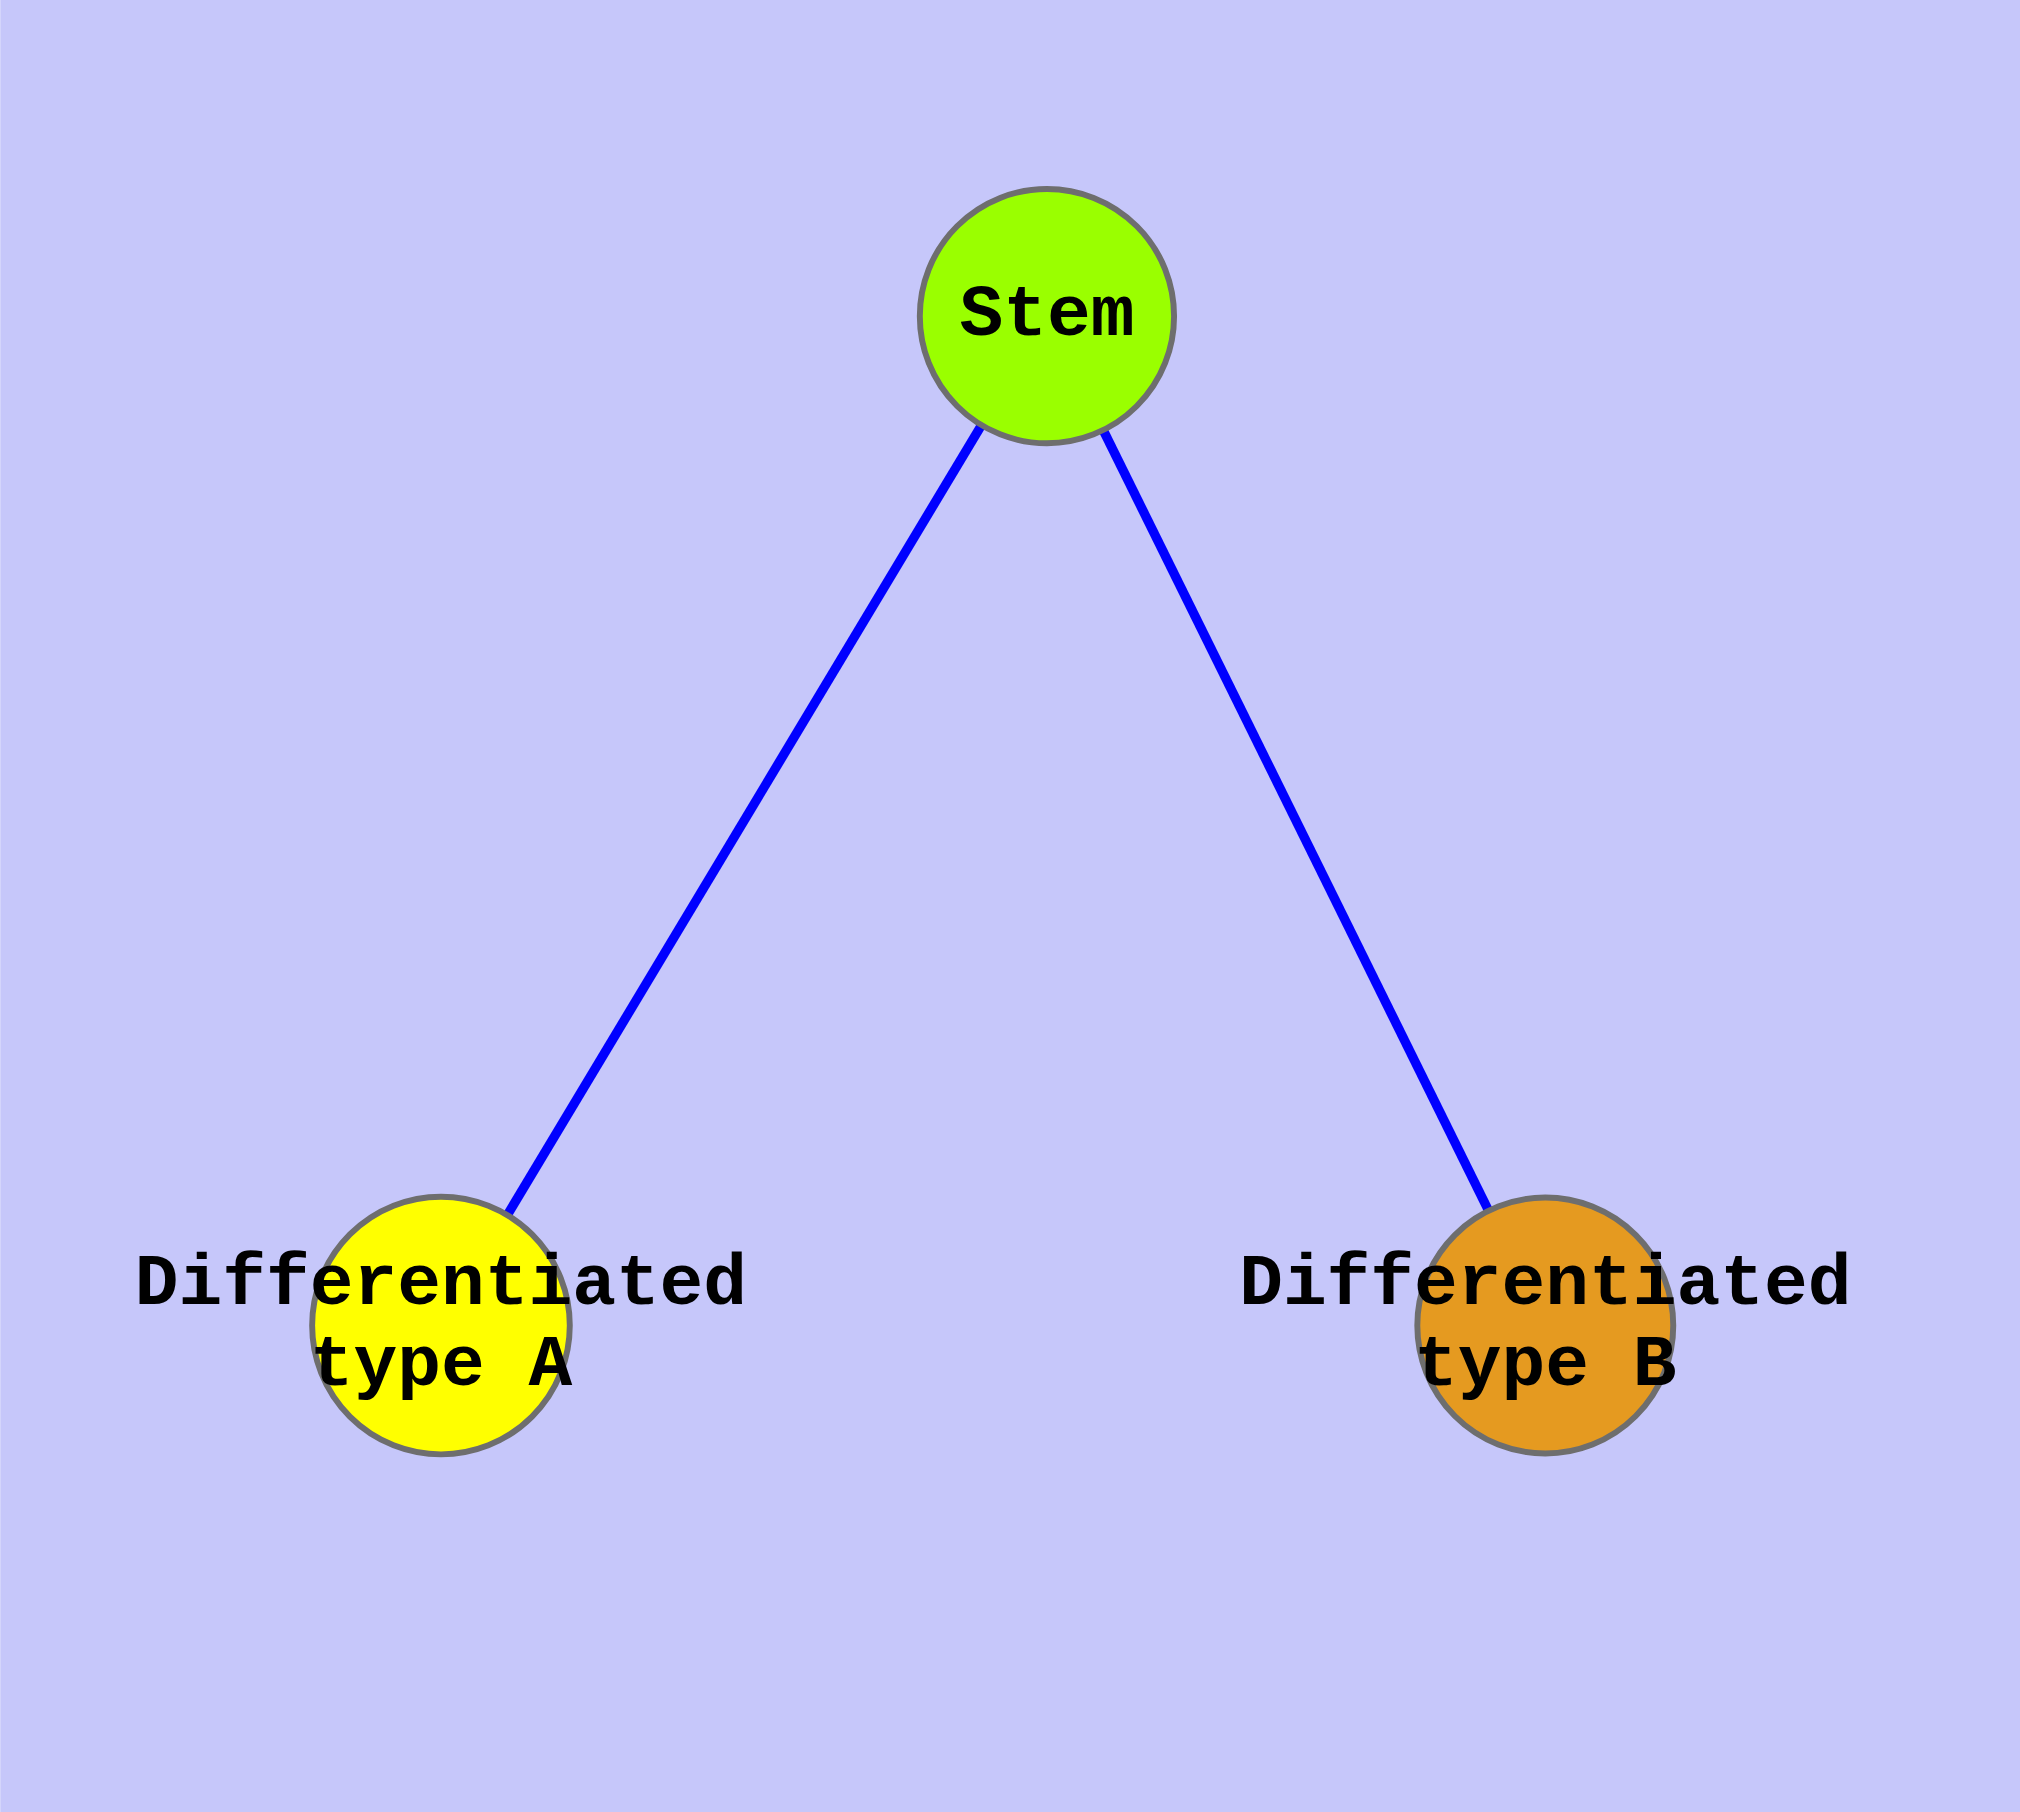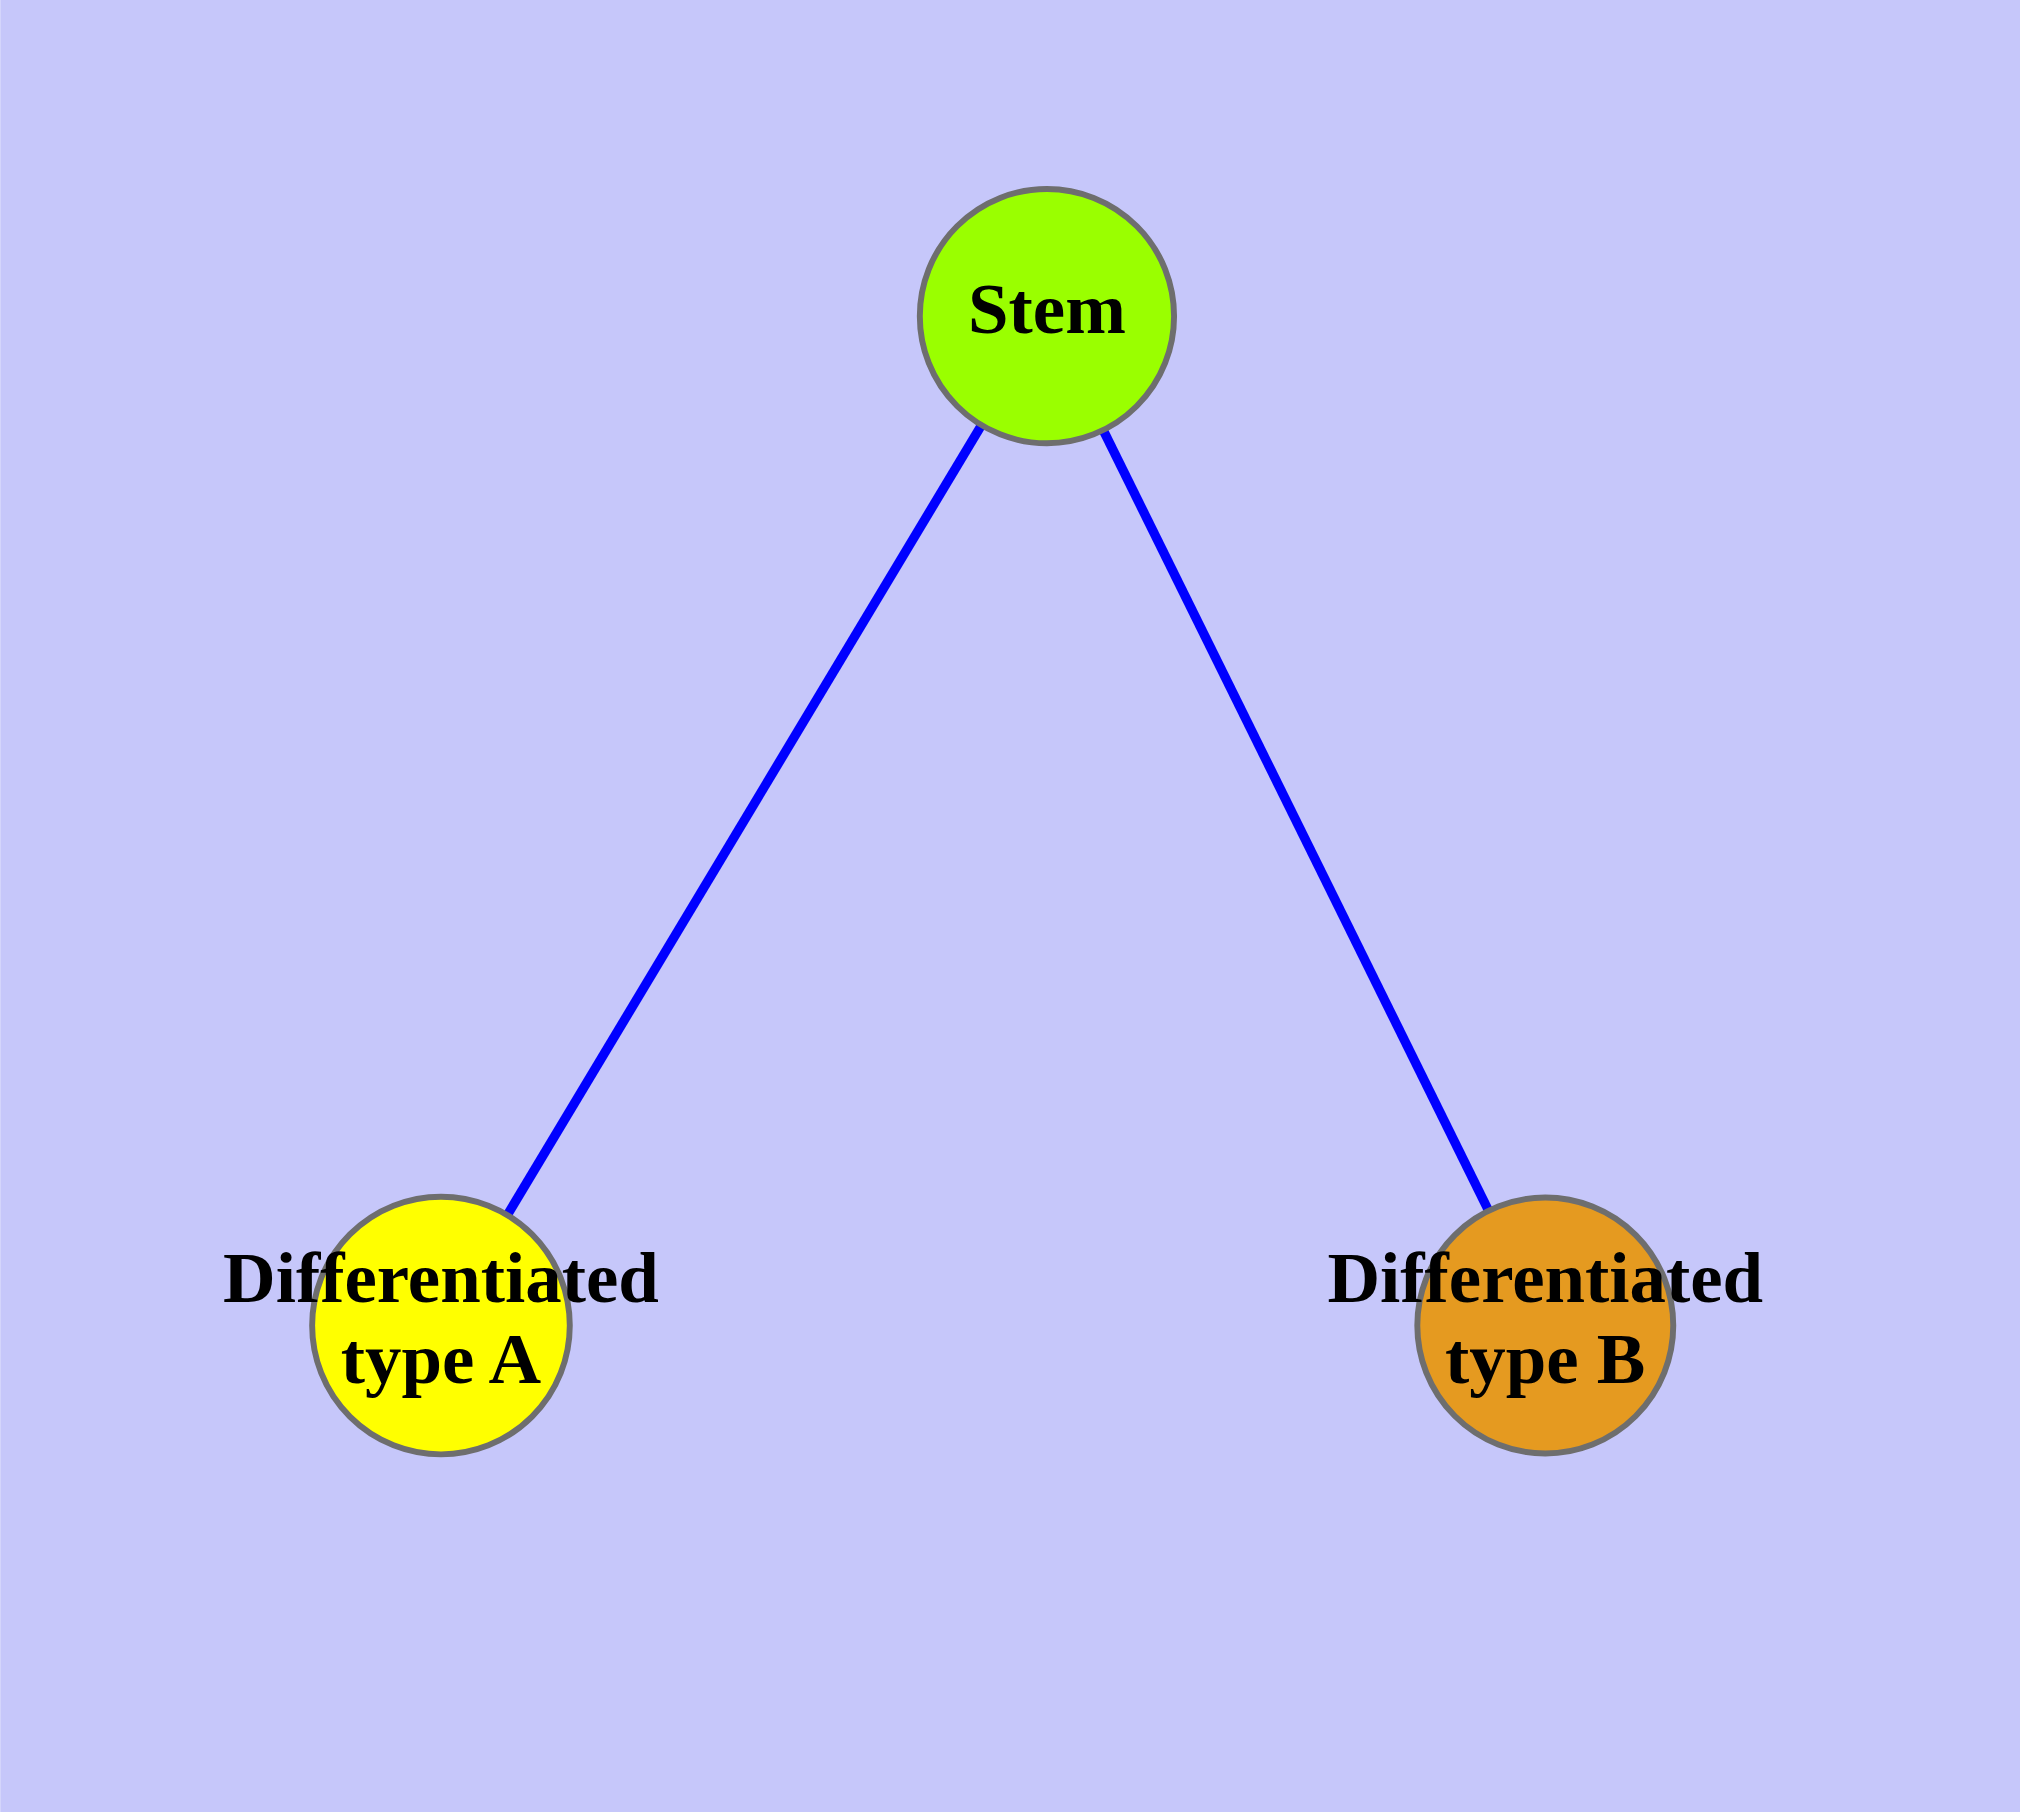--- a/index.html
+++ b/index.html
@@ -5,21 +5,21 @@
   html, body {
     margin: 0;
     padding: 0;
     background: #ffffff;
   }
   #canvas {
     position: relative;
     width: 2021px;
     height: 1812px;
     overflow: hidden;
-    font-family: Liberation Serif, serif;
+    font-family: Liberation Mono, monospace;
   }
   #graph-svg {
     position: absolute;
     top: 0;
     left: 0;
     width: 2021px;
     height: 1812px;
     display: block;
   }
   .node-label {

